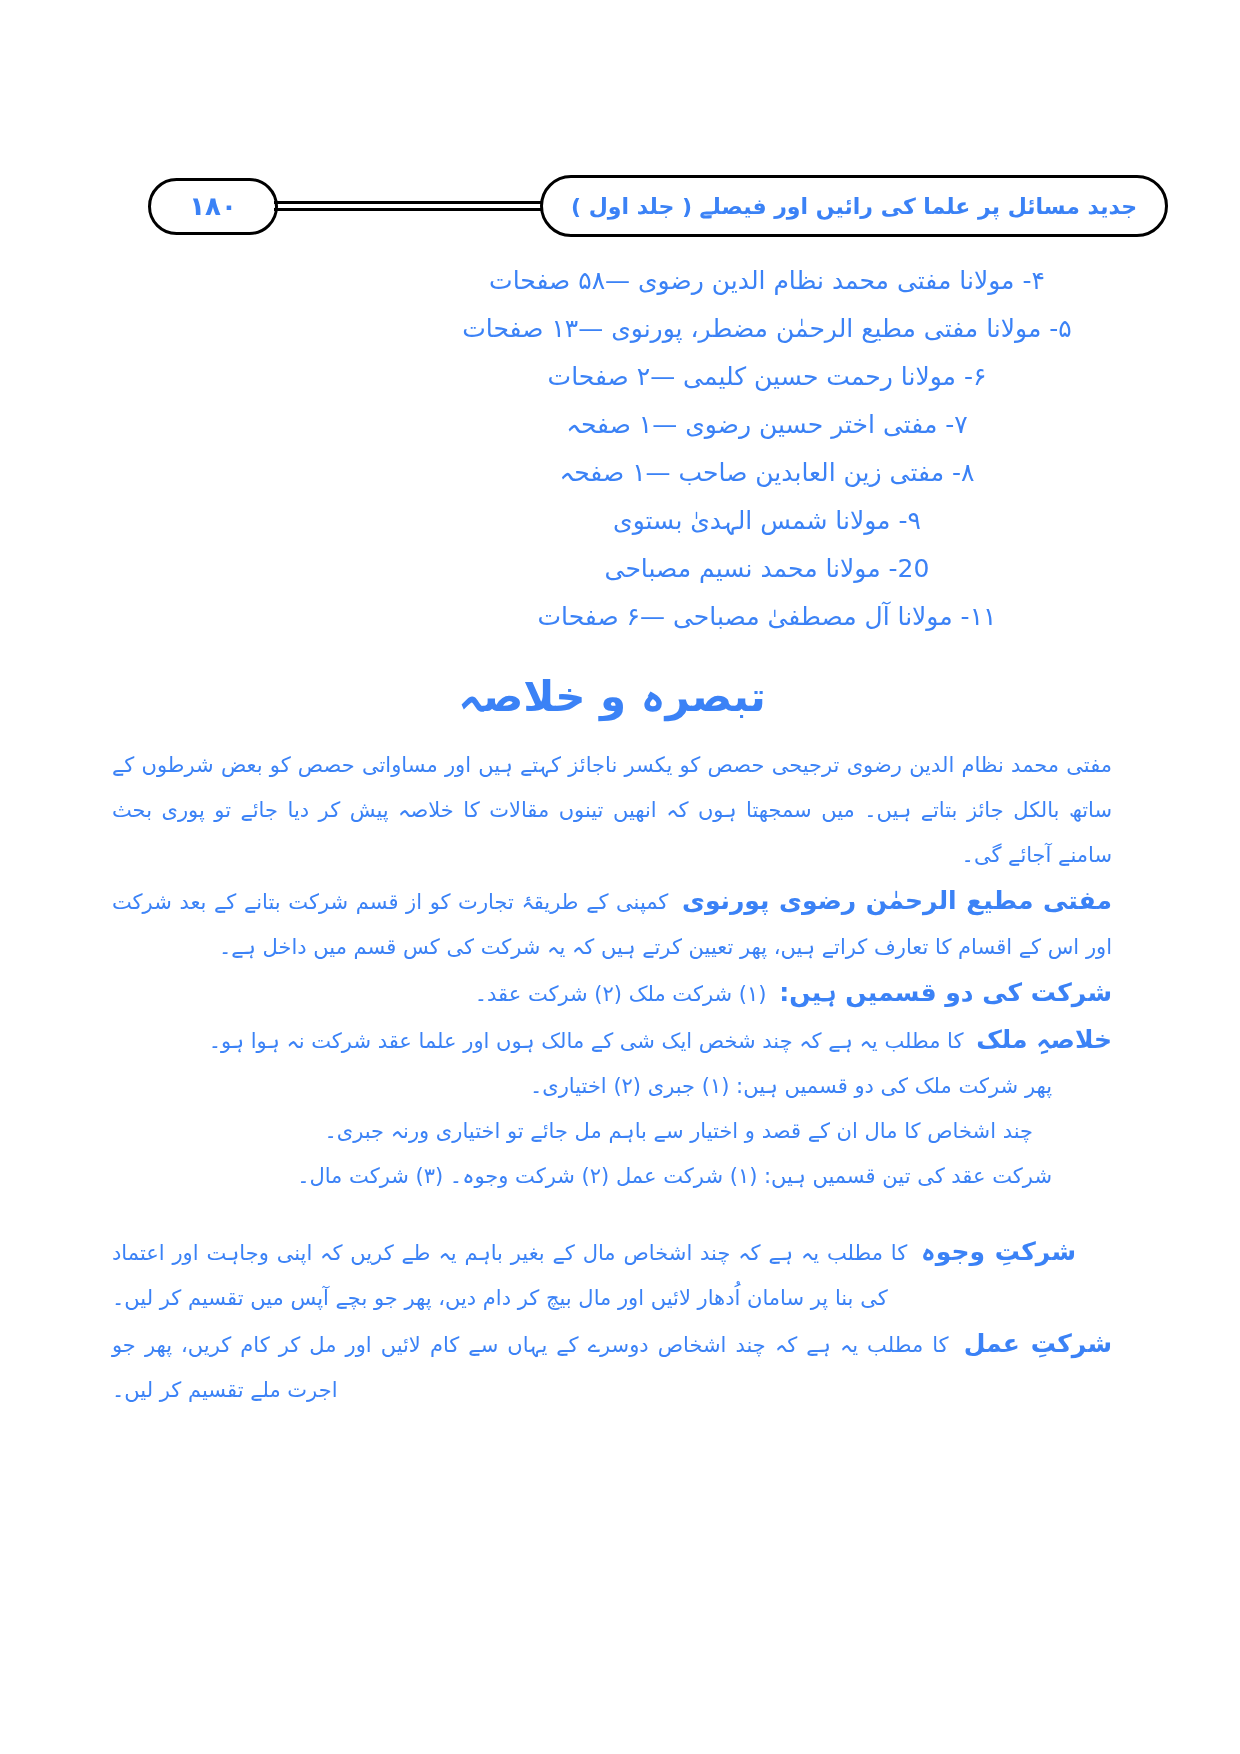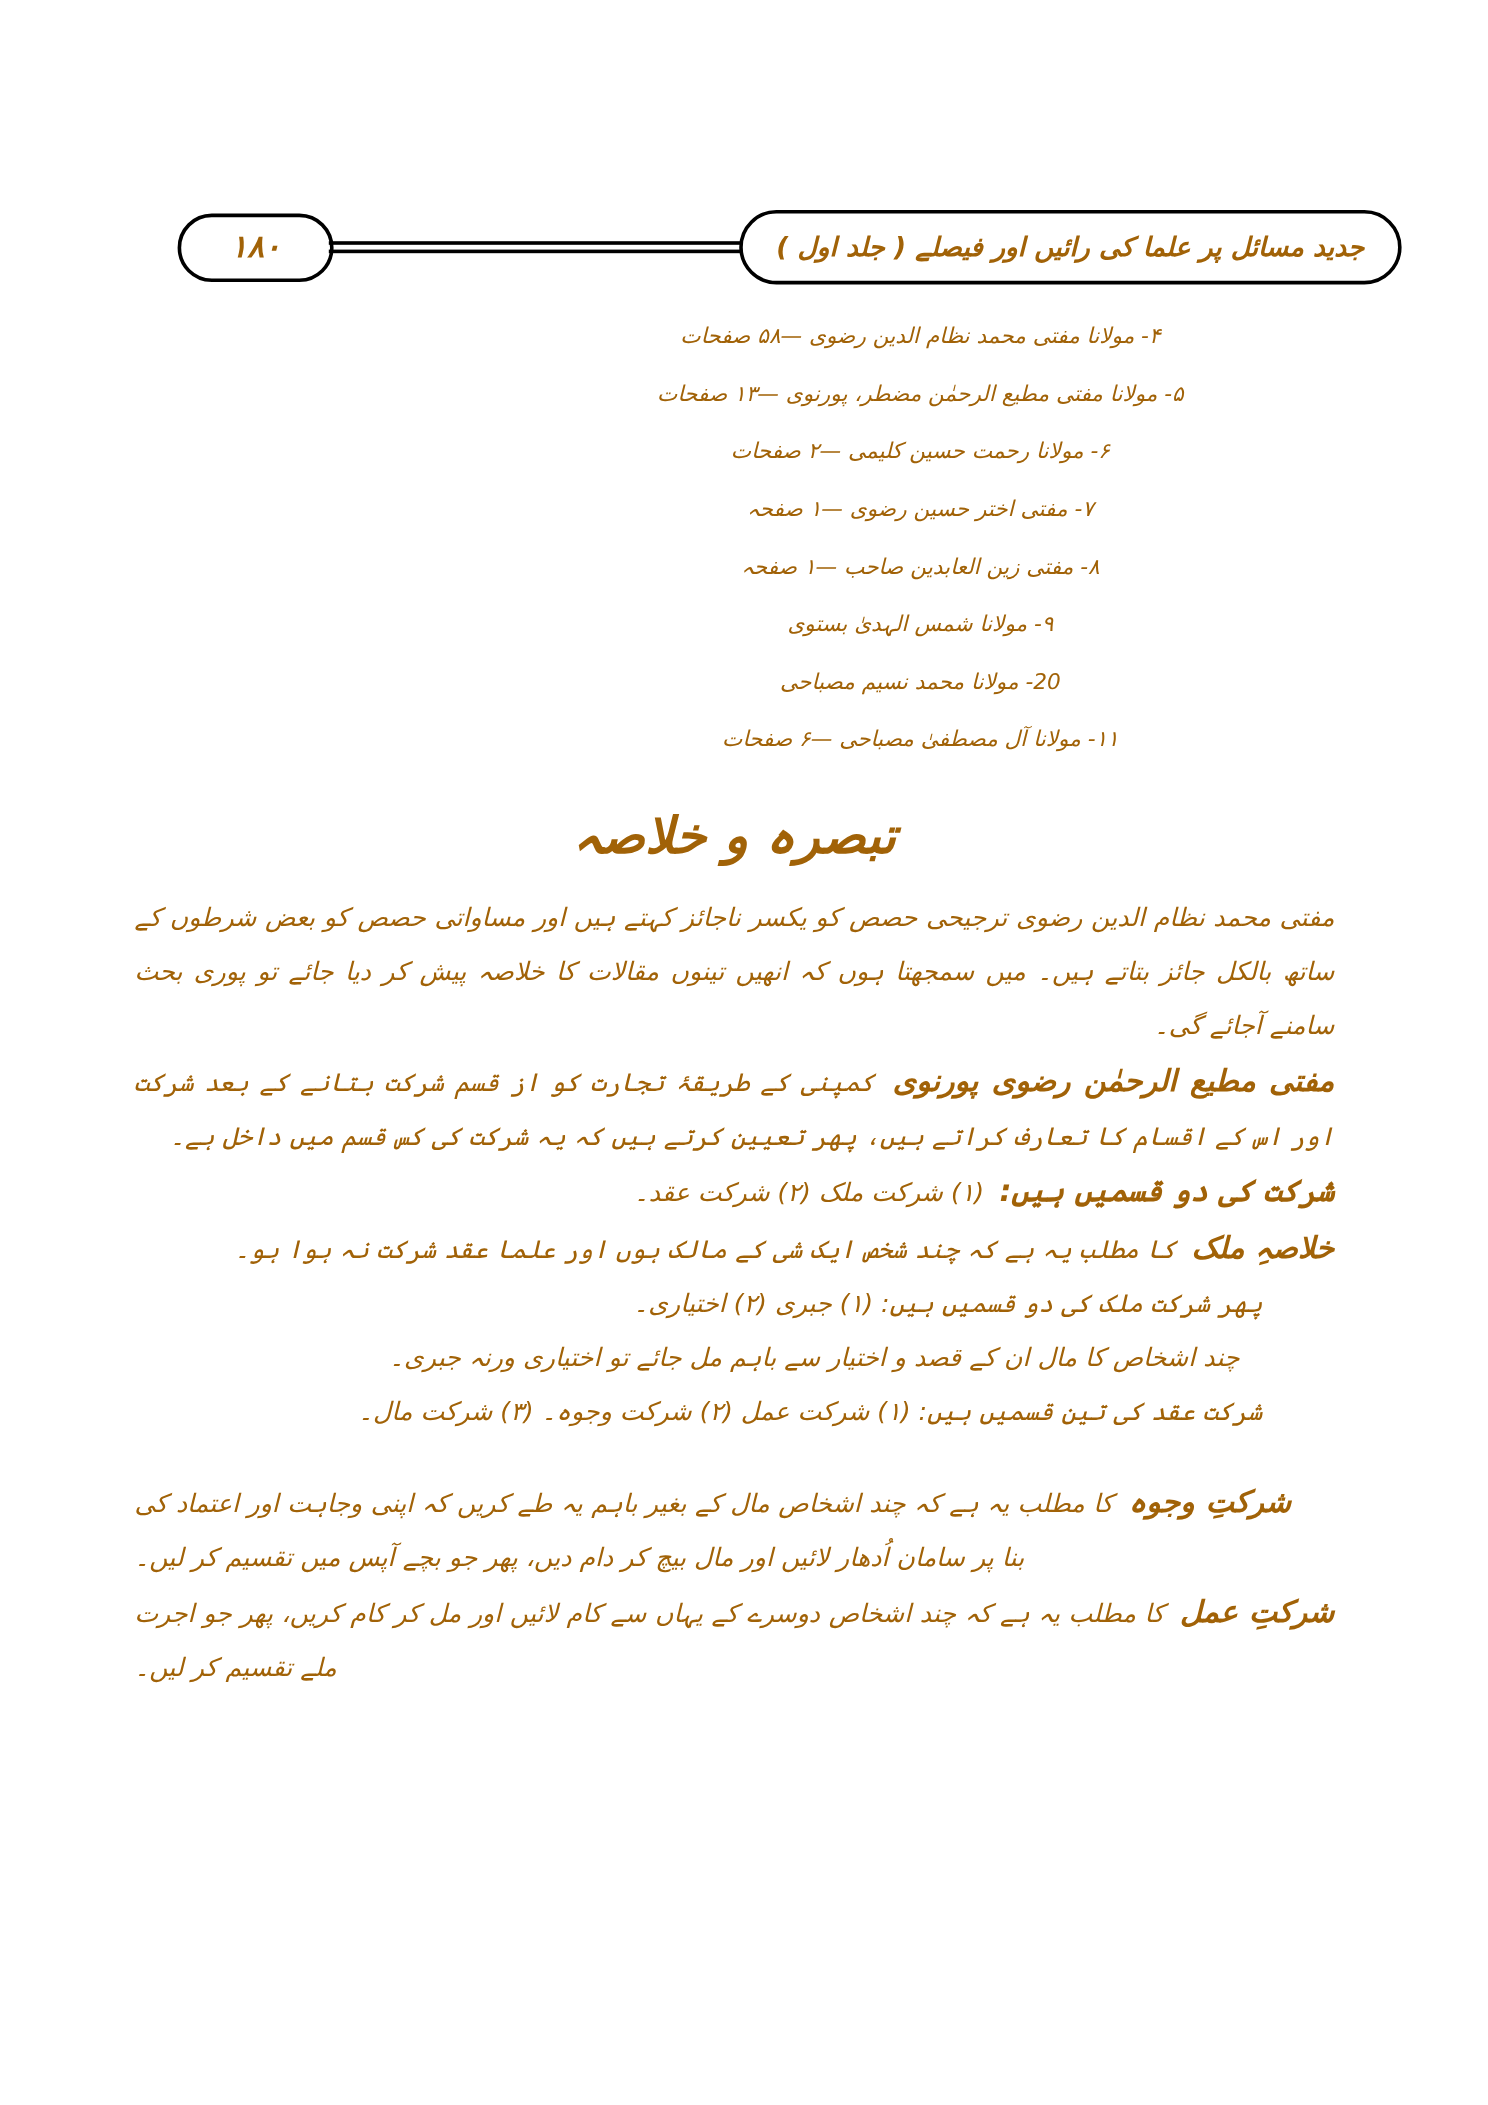--- a/index.html
+++ b/index.html
@@ -6,25 +6,24 @@
     margin: 0;
     padding: 0;
     background: #ffffff;
   }
   .page {
     position: relative;
     width: 1240px;
     height: 1754px;
     margin: 0 auto;
     background: #ffffff;
-    color: #a16207;
+    color: #3b82f6;
     font-family: "DejaVu Sans", sans-serif;
     box-sizing: border-box;
     overflow: hidden;
-    font-style: italic;
   }
   
   .header {
     direction: ltr;
     display: flex;
     align-items: center;
     margin: 175px 72px 0 148px;
     height: 62px;
   }
   .pill {
@@ -64,21 +63,21 @@
   .content {
     direction: rtl;
     margin: 20px 128px 0 112px;
   }
   .list {
     padding-left: 310px;
     text-align: center;
     margin-top: 8px;
   }
   .list-item {
-    font-size: 18px;
+    font-size: 25px;
     line-height: 48px;
     white-space: nowrap;
   }
   .heading {
     text-align: center;
     font-size: 42px;
     font-weight: bold;
     margin: 26px 0 16px 0;
     line-height: 60px;
   }

